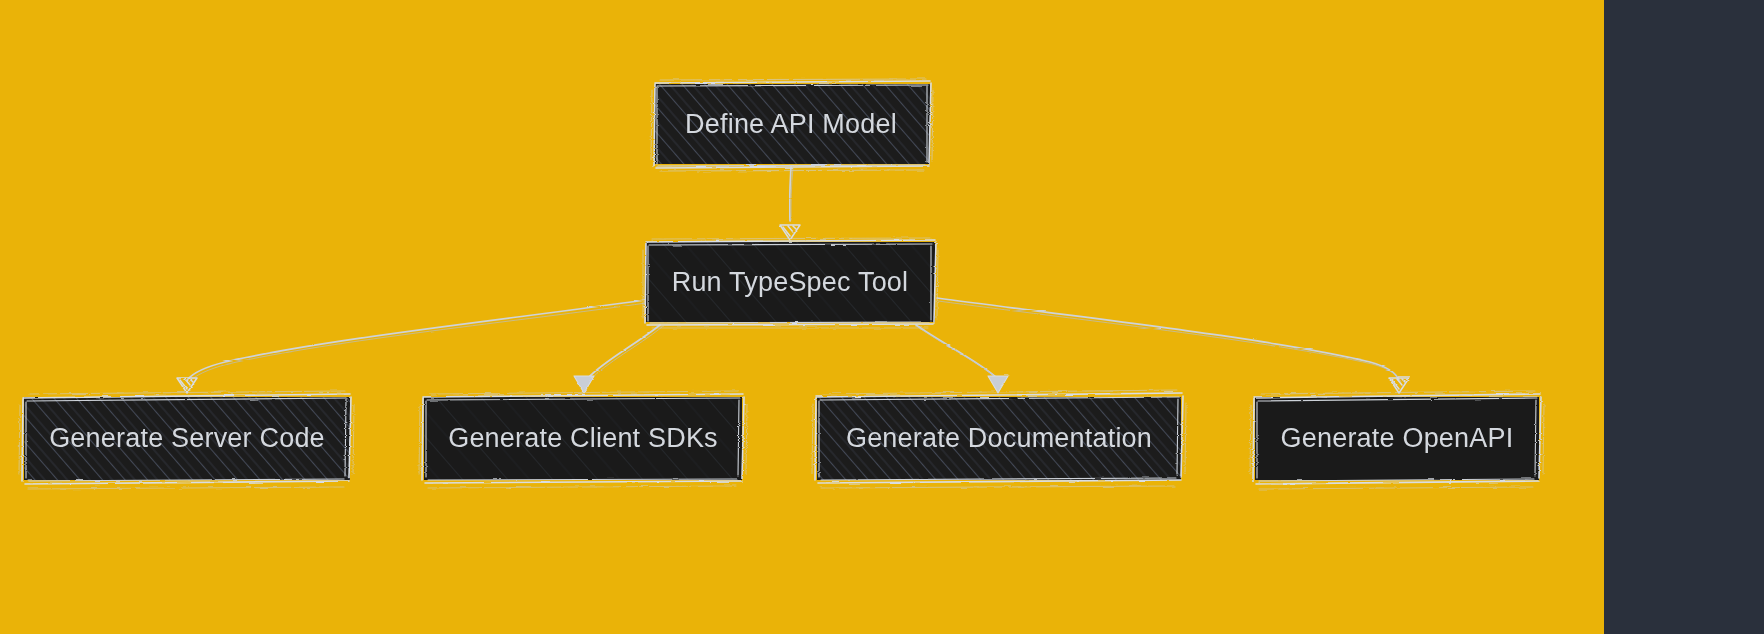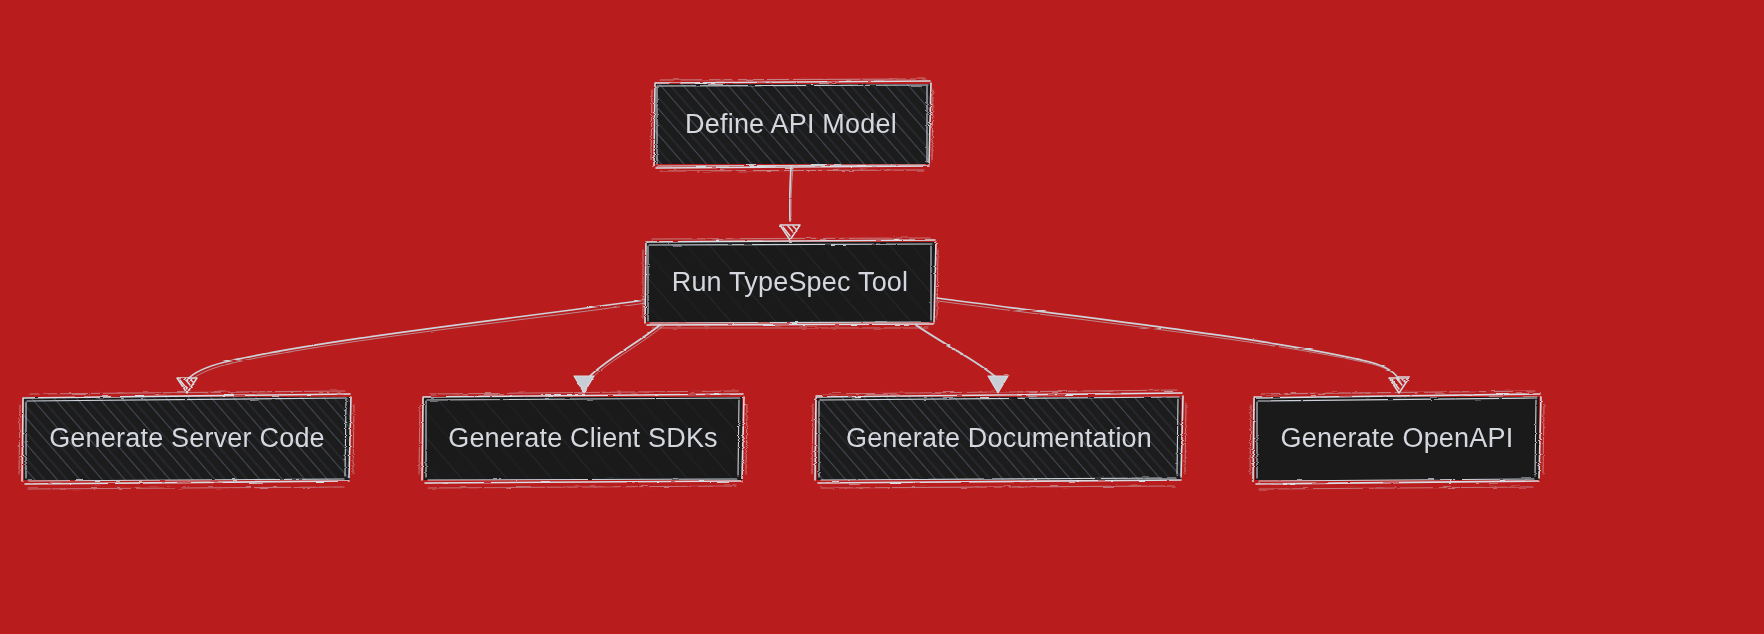--- a/index.html
+++ b/index.html
@@ -9,23 +9,23 @@
     background: #2a303c;
   }
   body {
     width: 1764px;
     height: 634px;
     overflow: hidden;
     font-family: "Liberation Sans", sans-serif;
   }
   #diagram-root {
     position: relative;
-    width: 1764px;
+    width: 1604px;
     height: 634px;
-    background: #b91c1c;
+    background: #eab308;
     text-align: right;
   }
   svg#flowchart {
     position: absolute;
     top: 0;
     left: 0;
     width: 1764px;
     height: 634px;
     display: block;
   }

